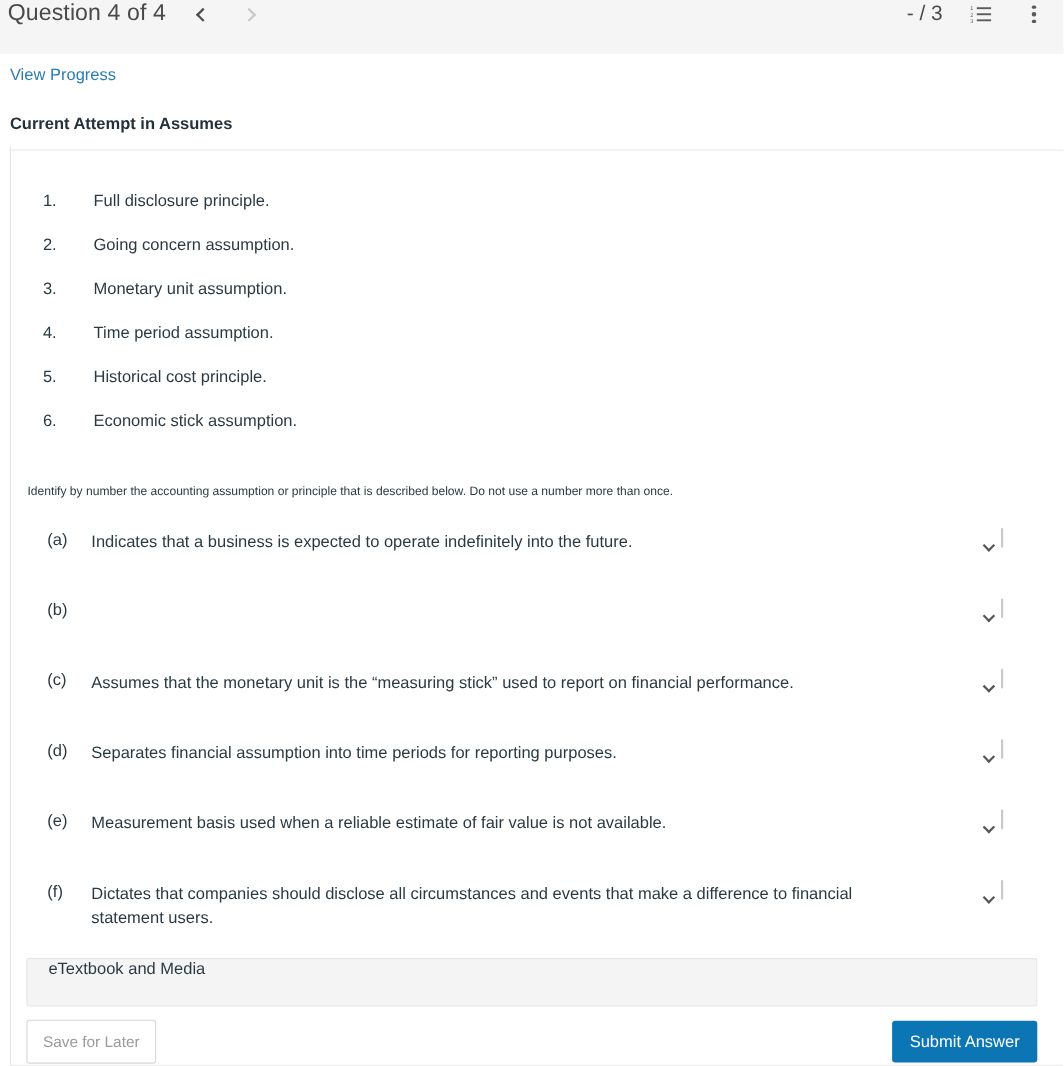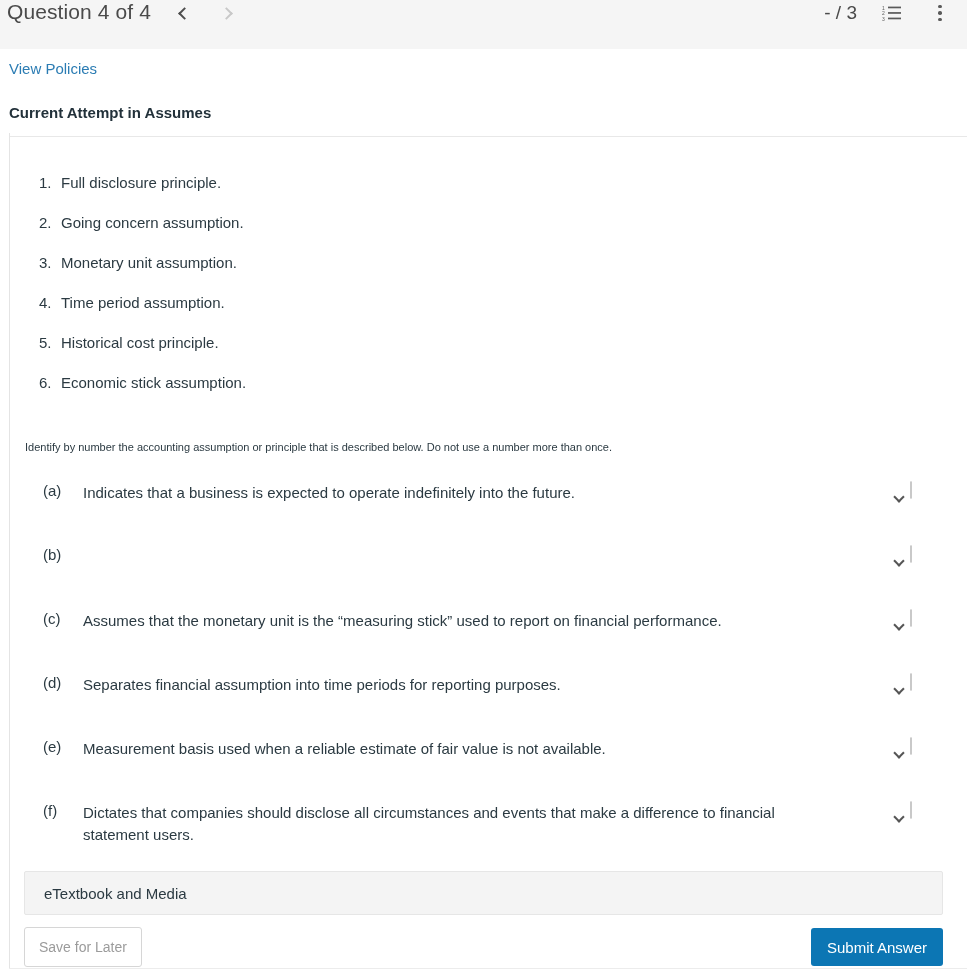--- a/index.html
+++ b/index.html
@@ -146,21 +146,21 @@
     font-size: 15px;
     color: #2b3a42;
     margin-bottom: 22px;
     line-height: 1.2;
   }
   ol.principles li .num {
     width: 36px;
     padding-left: 14px;
     flex: 0 0 auto;
   }
-  ol.principles li .txt { flex: 1 1 auto; }
+  ol.principles li .txt { flex: 1 1 auto; margin-left: 24px; }
 
   .identify {
     font-size: 11px;
     color: #2b3a42;
     margin-top: 48px;
     line-height: 1.35;
   }
 
   
   .answers {
@@ -223,21 +223,21 @@
   }
 
   
   .etext {
     margin: 8px 24px 0 24px;
     height: 44px;
     background: #f4f4f4;
     border: 1px solid #e6e6e6;
     border-radius: 2px;
     display: flex;
-    align-items: center;
+    align-items: flex-start;
     padding-left: 19px;
     font-size: 15px;
     color: #2b3a42;
     cursor: pointer;
   }
   .footer-actions {
     margin: 12px 24px 0 24px;
     display: flex;
     align-items: center;
     height: 40px;
@@ -323,21 +323,21 @@
         <span class="kebab">
           <i></i>
             <i></i>
             <i></i>
         </span>
       </div>
     </div>
   </div>
 
   <div class="policies">
-    <a href="#">View Policies</a>
+    <a href="#">View Progress</a>
   </div>
 
   <div class="attempt-status">Current Attempt in Assumes</div>
 
   <div class="qbody">
 
 
     <ol class="principles">
       <li>
         <span class="num">1.</span>

